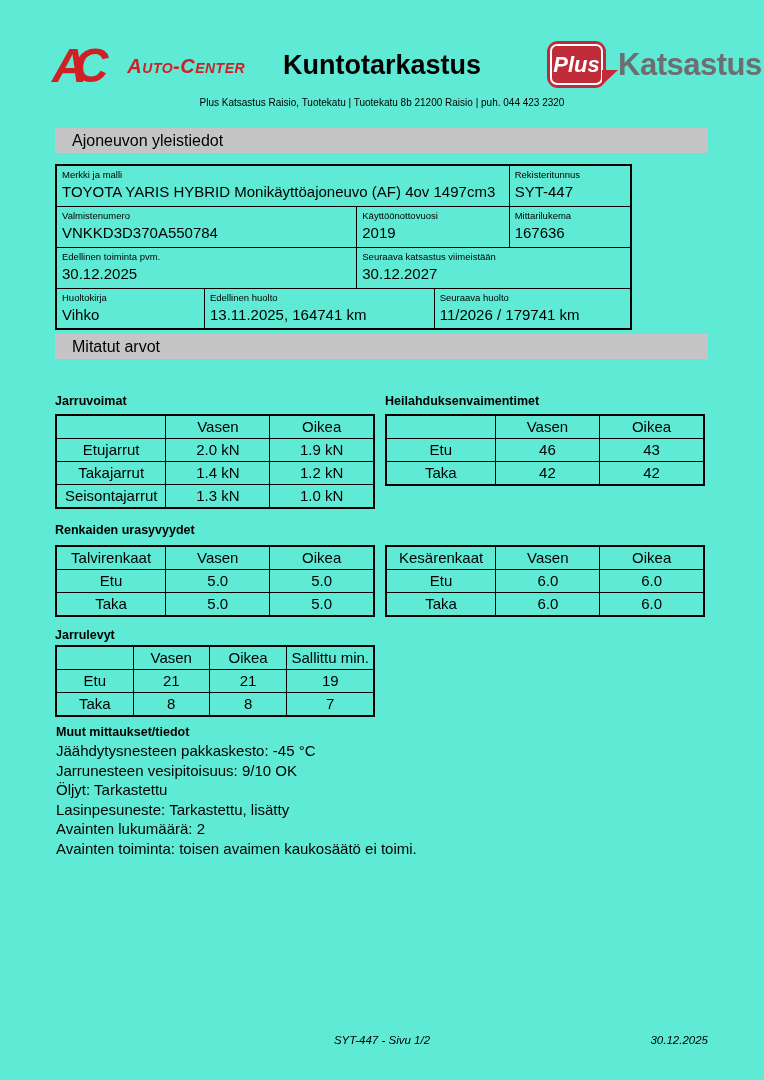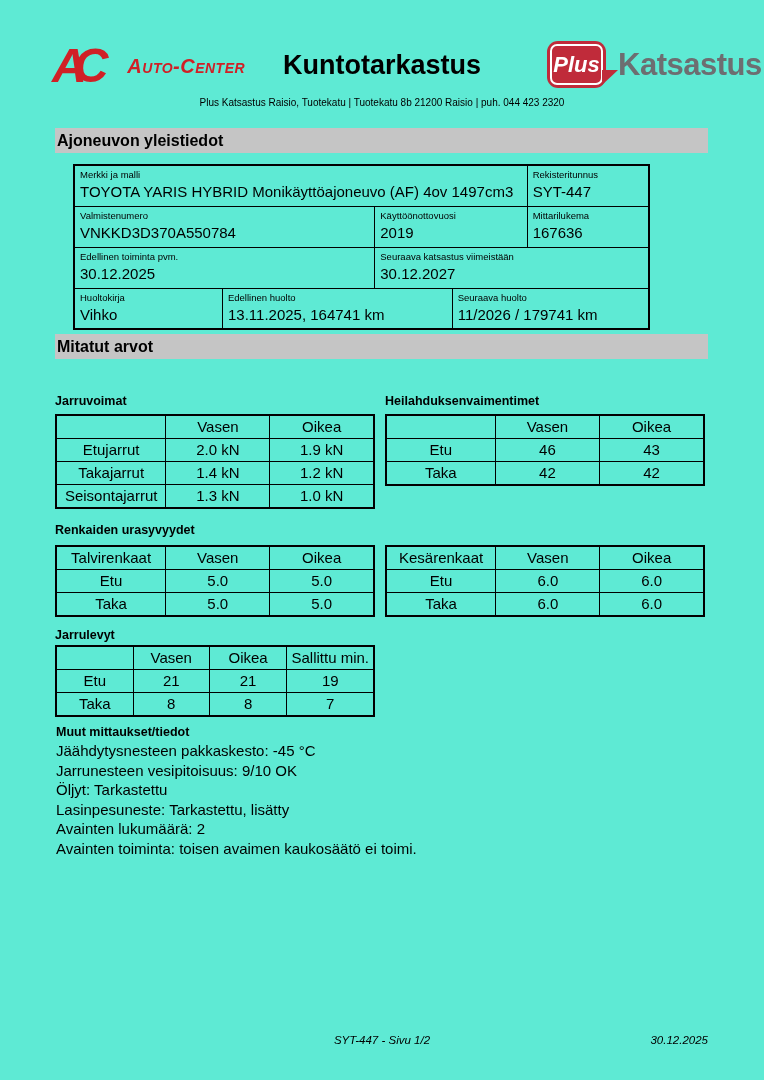--- a/index.html
+++ b/index.html
@@ -22,27 +22,27 @@
               display:flex; align-items:center; justify-content:center; }
   .plus-box::before { content:""; position:absolute; inset:3px; border:2px solid #fff; border-radius:7px; }
   .plus-text { position:relative; z-index:1; color:#fff; font-style:italic; font-weight:bold; font-size:22px; }
   .plus-tail { position:absolute; right:-12px; bottom:3px; width:0; height:0;
                border-left:16px solid #c02b3a; border-bottom:15px solid transparent; }
   .katsastus-name { font-size:31px; font-weight:bold; color:#6d6e71; margin-left:12px; letter-spacing:-0.5px; }
   .address { position:absolute; top:97px; left:0; width:764px; text-align:center; font-size:10px; }
 
   
   .section-bar { position:absolute; left:55px; width:653px; height:25px; background:#c5c5c5;
-                 font-size:16px; font-weight:bold; line-height:25px; padding-left:2px; }
+                 font-size:16px; font-weight:normal; line-height:25px; padding-left:17px; }
   .bar-general { top:128px; }
   .bar-measured { top:334px; }
 
   
   table { border-collapse:collapse; }
-  .vehicle-table { position:absolute; top:164px; left:55px; width:577px;margin-left:18px; }
+  .vehicle-table { position:absolute; top:164px; left:55px; width:577px; }
   .vehicle-table td { border:1px solid #000; vertical-align:top; padding:3px 2px 2px 5px; height:41px; }
   .vehicle-table { border:2px solid #000; }
   .lbl { font-size:9.5px; line-height:11px; }
   .val { font-size:15px; line-height:18px; margin-top:3px; white-space:nowrap; }
 
   
   .tbl-title { position:absolute; font-size:12.5px; font-weight:bold; }
   .m-table { position:absolute; width:320px; border:2px solid #000; }
   .m-table td { border:1px solid #000; font-size:15px; padding:2px 4px 3px 4px; height:17px; white-space:nowrap;text-align:center; }
   .t-brakes-title { top:394px; left:55px; }

